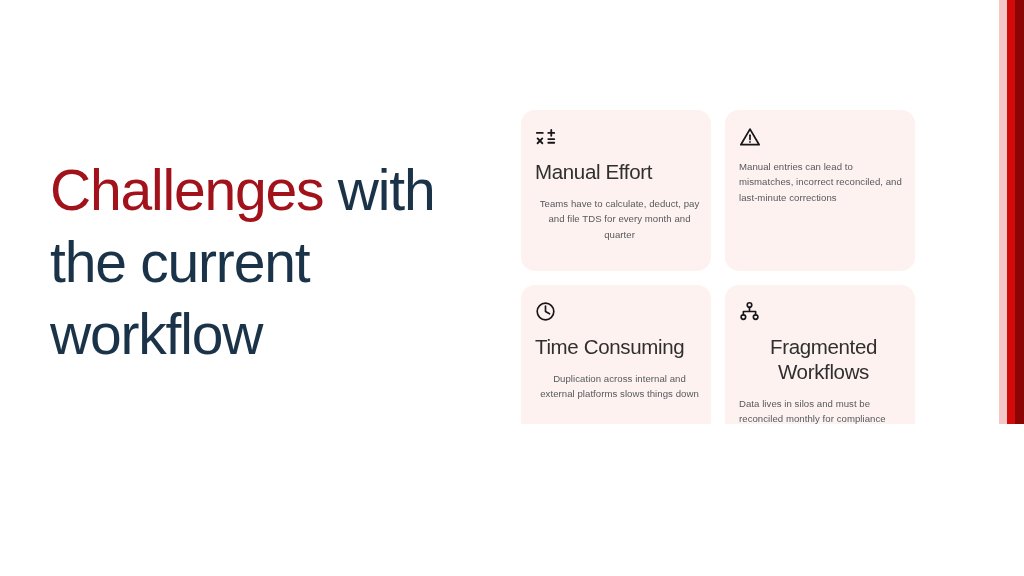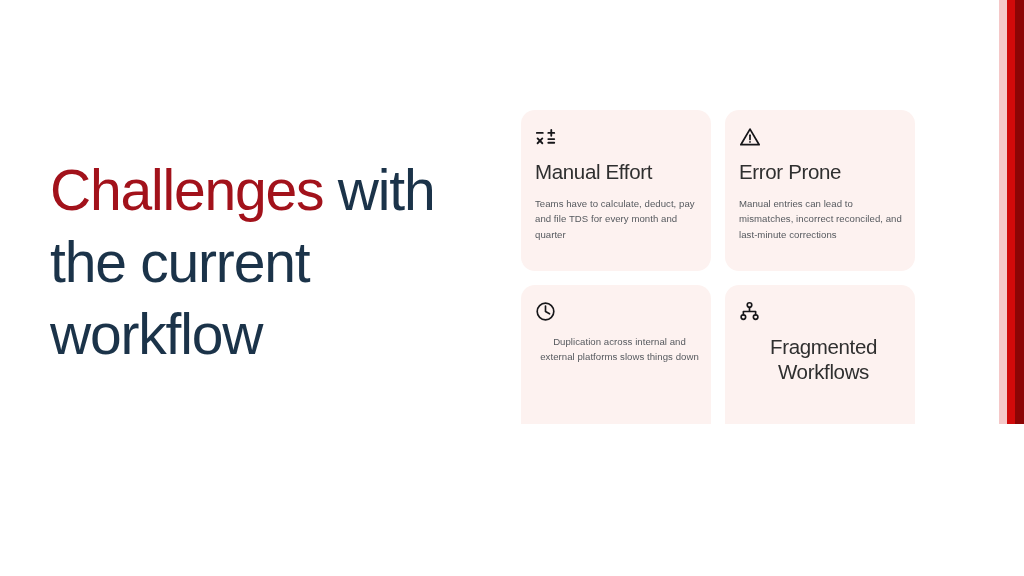--- a/index.html
+++ b/index.html
@@ -146,55 +146,56 @@
           <line x1="2" y1="7.5" x2="8.5" y2="7.5"></line>
           <line x1="14.5" y1="7.5" x2="21" y2="7.5"></line>
           <line x1="17.75" y1="4.25" x2="17.75" y2="10.75"></line>
           <line x1="2.8" y1="13.6" x2="8" y2="18.8"></line>
           <line x1="8" y1="13.6" x2="2.8" y2="18.8"></line>
           <line x1="14.5" y1="14.3" x2="21" y2="14.3"></line>
           <line x1="14.5" y1="18.3" x2="21" y2="18.3"></line>
         </svg>
       </span>
       <div class="card-title" style="color: rgb(47, 47, 47);">Manual Effort</div>
-      <div class="card-body" style="color: rgb(85, 89, 94);">Teams have to calculate, deduct, pay and file TDS for every month and quarter</div>
+      <div class="card-body" style="color: rgb(85, 89, 94); text-align: center;">Teams have to calculate, deduct, pay and file TDS for every month and quarter</div>
     </div>
 
     <div class="card" style="background: rgb(253, 242, 240);">
       <span class="card-icon">
         <svg width="22" height="22" viewBox="0 0 24 24" fill="none" stroke="currentColor" stroke-width="1.9" stroke-linecap="round" stroke-linejoin="round">
           <path d="M12 3.4 L22 20.4 H2 Z"></path>
           <line x1="12" y1="10" x2="12" y2="14.6"></line>
           <line x1="12" y1="17.3" x2="12" y2="17.4"></line>
         </svg>
       </span>
-      <div class="card-title" style="color: rgb(47, 47, 47);">Error Prone</div>
       <div class="card-body" style="color: rgb(85, 89, 94);">Manual entries can lead to mismatches, incorrect reconciled, and last-minute corrections</div>
     </div>
 
     <div class="card" style="background: rgb(253, 242, 240);">
       <span class="card-icon">
         <svg width="21" height="21" viewBox="0 0 24 24" fill="none" stroke="currentColor" stroke-width="1.9" stroke-linecap="round" stroke-linejoin="round">
           <circle cx="12" cy="12" r="9.5"></circle>
           <polyline points="12,5.8 12,12 16.6,14.6"></polyline>
         </svg>
       </span>
+      <div class="card-title" style="color: rgb(47, 47, 47);">Time Consuming</div>
       <div class="card-body" style="color: rgb(85, 89, 94); text-align: center;">Duplication across internal and external platforms slows things down</div>
     </div>
 
     <div class="card" style="background: rgb(253, 242, 240);">
       <span class="card-icon">
         <svg width="21" height="21" viewBox="0 0 24 24" fill="none" stroke="currentColor" stroke-width="1.9" stroke-linecap="round" stroke-linejoin="round">
           <circle cx="12" cy="4.6" r="2.6"></circle>
           <circle cx="5" cy="18.4" r="2.6"></circle>
           <circle cx="19" cy="18.4" r="2.6"></circle>
           <path d="M12 7.2 V12 M5 15.8 V12 H19 V15.8"></path>
         </svg>
       </span>
       <div class="card-title" style="color: rgb(47, 47, 47); text-align: center;">Fragmented Workflows</div>
+      <div class="card-body" style="color: rgb(85, 89, 94);">Data lives in silos and must be reconciled monthly for compliance</div>
     </div>
 
   </div>
 
   <div class="footer-rule"></div>
 
   <div class="footer-left">FTX26</div>
 
   <div class="footer-right">
     <span class="rzp-mark">

